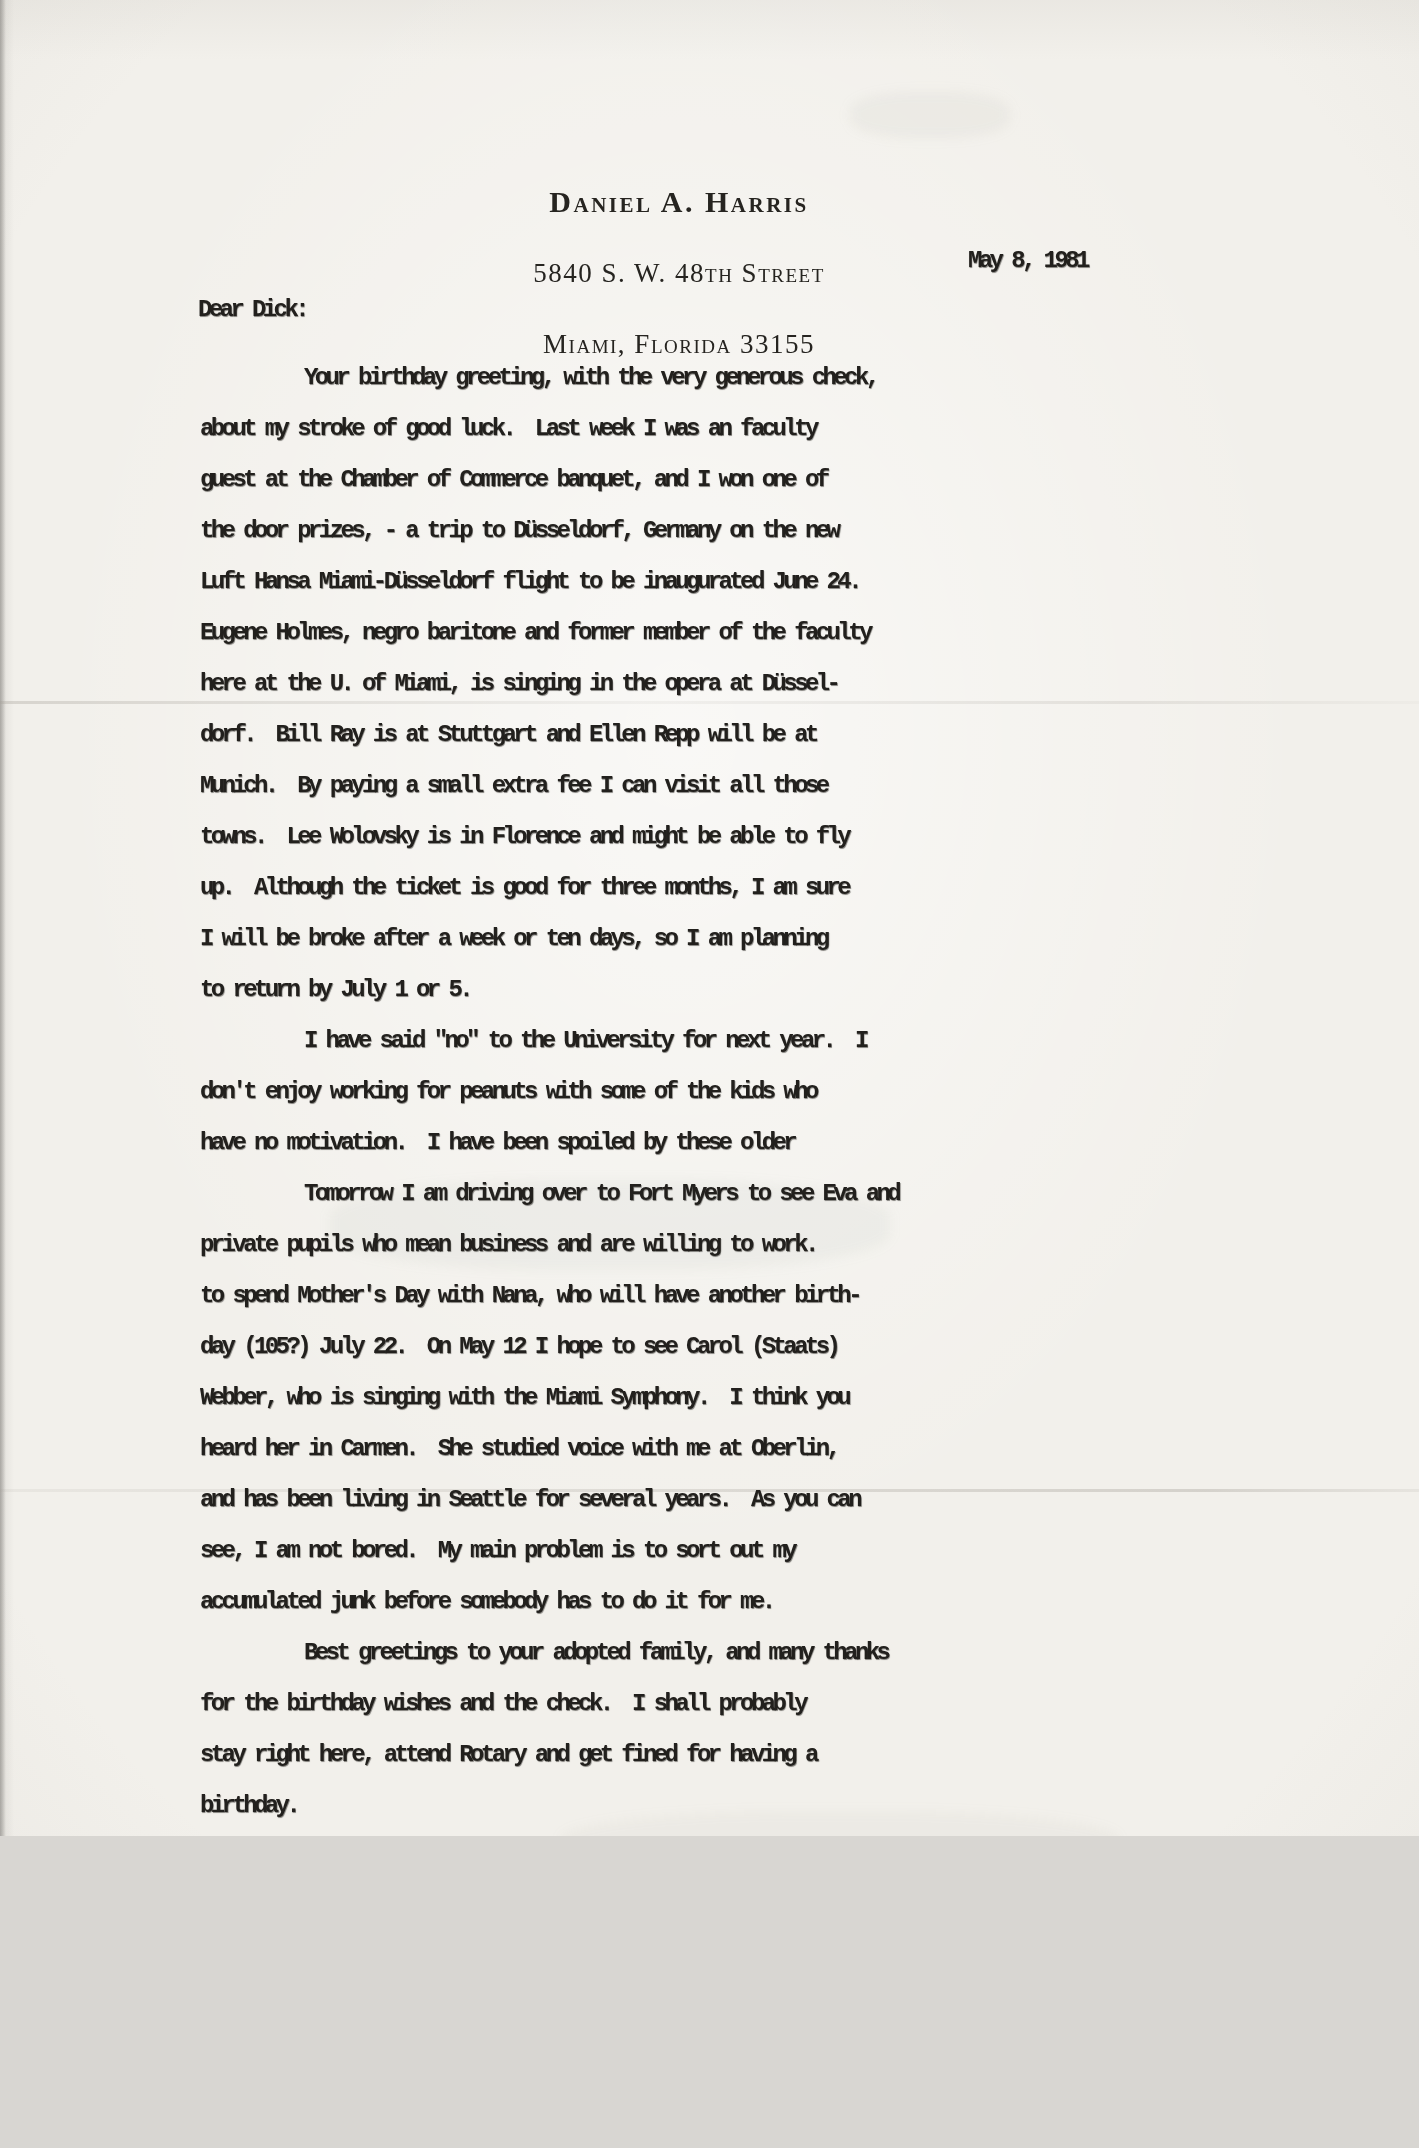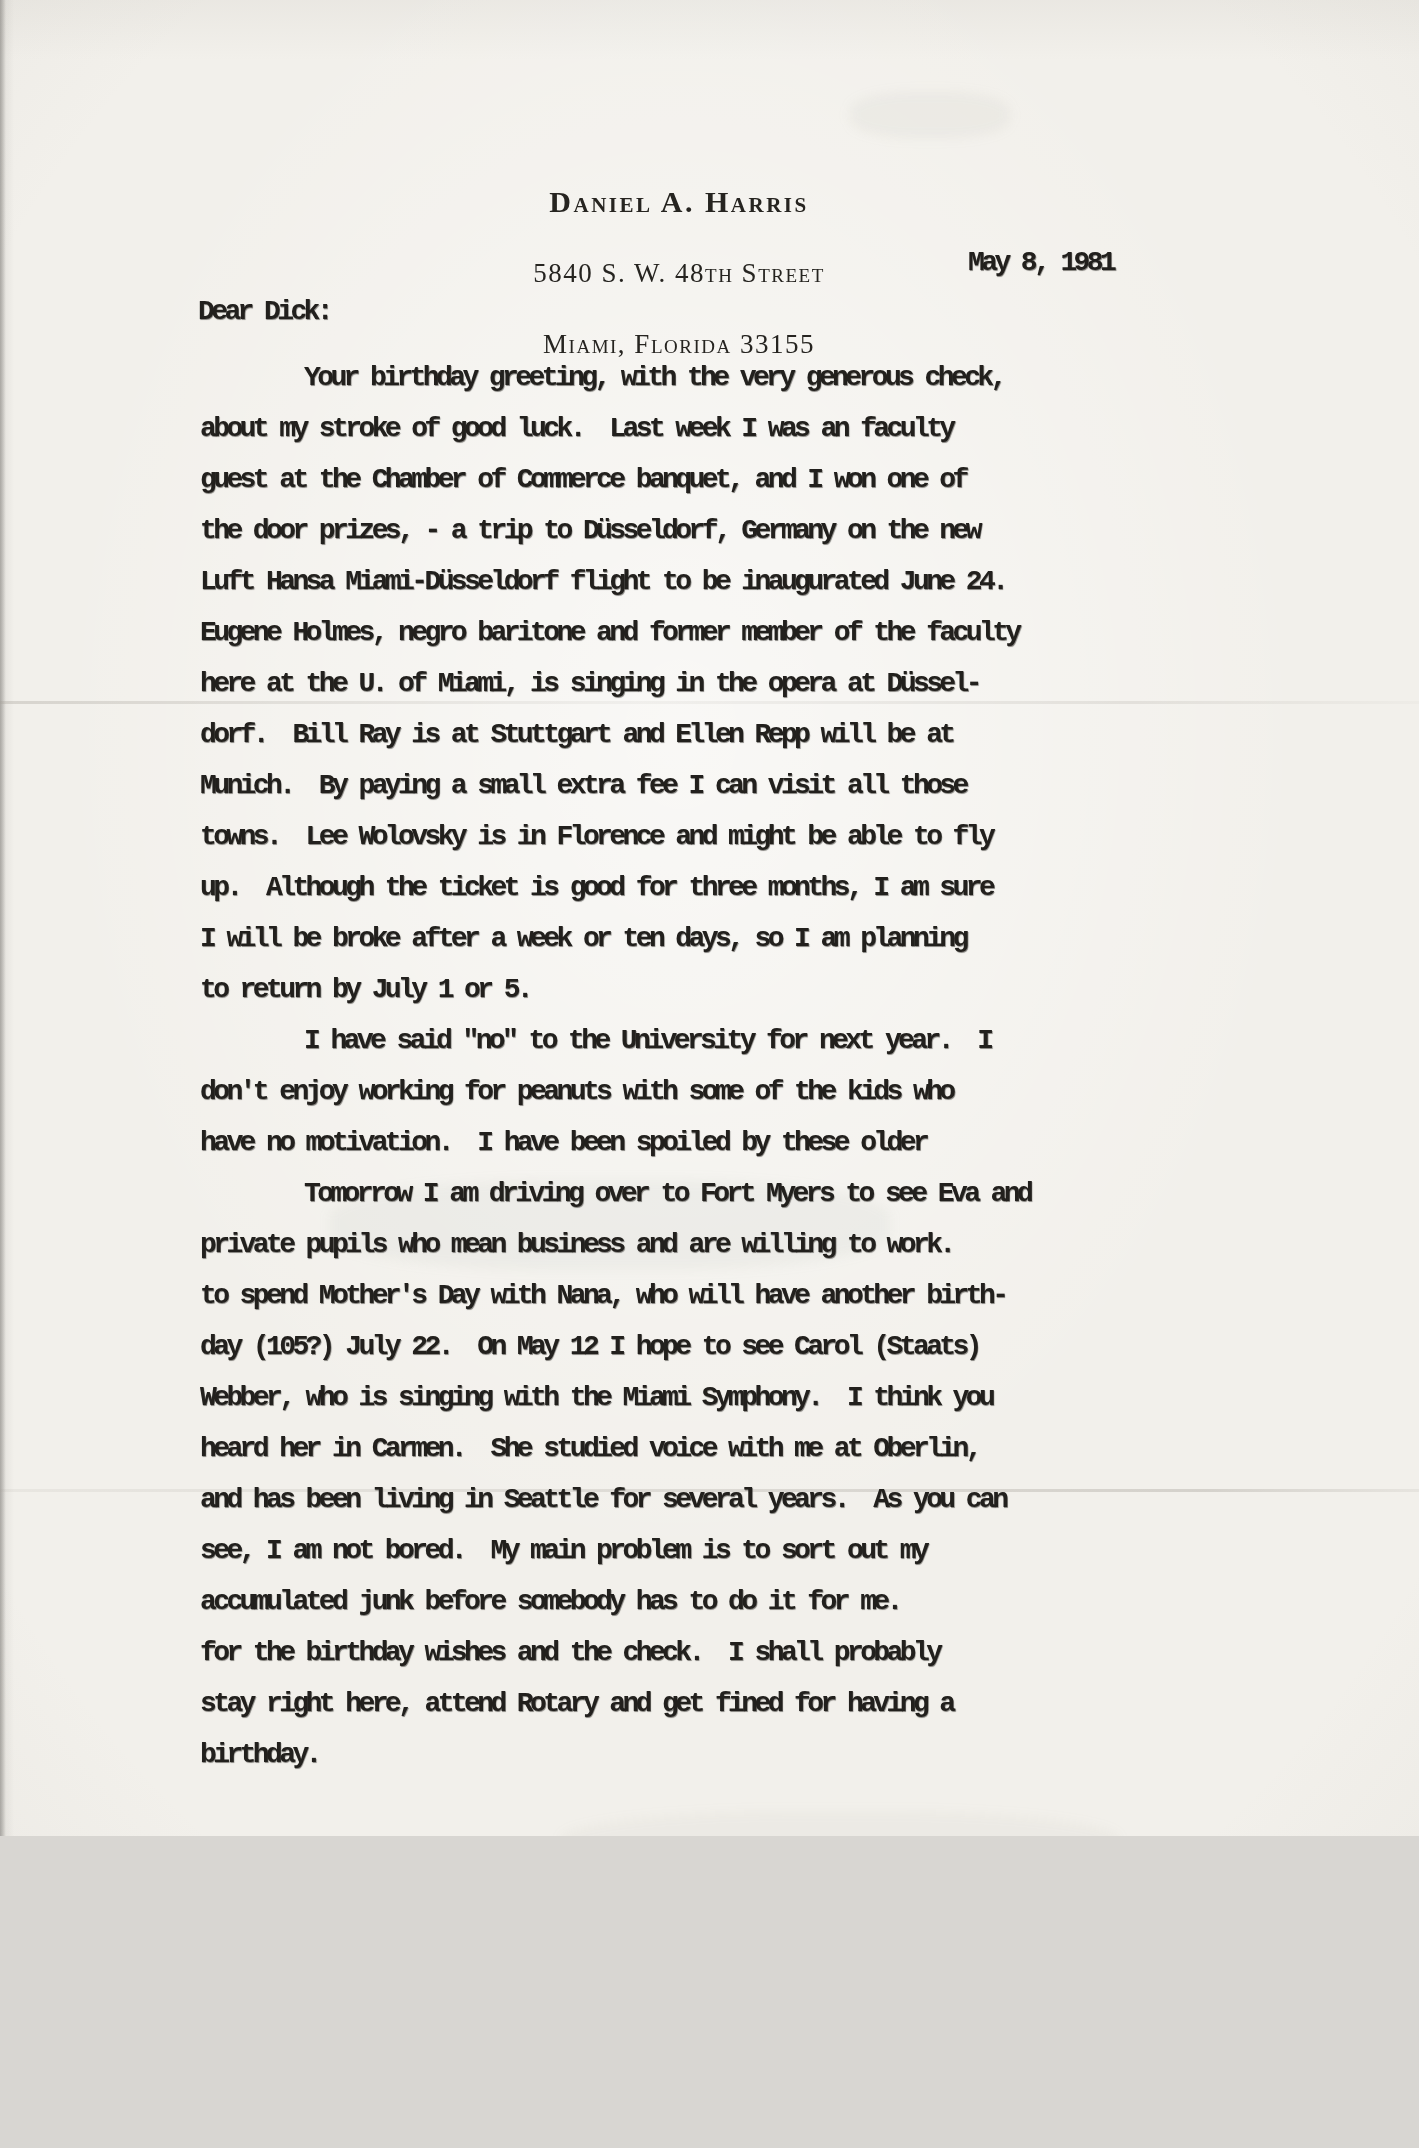--- a/index.html
+++ b/index.html
@@ -13,21 +13,21 @@
       linear-gradient(180deg, rgba(210,207,200,0.25) 0, rgba(210,207,200,0) 60px),
       radial-gradient(ellipse 1400px 1800px at 50% 50%, rgba(0,0,0,0) 62%, rgba(152,148,140,0.16) 100%);
     overflow:hidden;
     font-family:"Liberation Mono", monospace;
   }
   
   .type{
     color:#22201d;
     font-family:"Liberation Mono", monospace;
     font-weight:700;
-    font-size:28px;
+    font-size:24px;
     letter-spacing:-3.6px;
     text-shadow:0.6px 0.6px 0.7px rgba(28,26,22,0.5);
     white-space:pre;
   }
   .letterhead{
     position:absolute;
     left:679px; top:148px;
     transform:translateX(-50%);
     text-align:center;
     color:#262420;
@@ -98,20 +98,21 @@
     <div class="type ln">have no motivation.  I have been spoiled by these older</div>
     <div class="type ln ind">Tomorrow I am driving over to Fort Myers to see Eva and</div>
     <div class="type ln">private pupils who mean business and are willing to work.</div>
     <div class="type ln">to spend Mother's Day with Nana, who will have another birth-</div>
     <div class="type ln">day (105?) July 22.  On May 12 I hope to see Carol (Staats)</div>
     <div class="type ln">Webber, who is singing with the Miami Symphony.  I think you</div>
     <div class="type ln">heard her in Carmen.  She studied voice with me at Oberlin,</div>
     <div class="type ln">and has been living in Seattle for several years.  As you can</div>
     <div class="type ln">see, I am not bored.  My main problem is to sort out my</div>
     <div class="type ln">accumulated junk before somebody has to do it for me.</div>
+    <div class="type ln ind">Best greetings to your adopted family, and many thanks</div>
     <div class="type ln">for the birthday wishes and the check.  I shall probably</div>
     <div class="type ln">stay right here, attend Rotary and get fined for having a</div>
     <div class="type ln">birthday.</div>
   </div>
 
   <div class="type closing">As ever,</div>
 
   <svg class="signature" width="320" height="220" viewBox="0 0 320 220" aria-label="Dan">
     <g fill="none" stroke="#5d5952" stroke-width="4.5" stroke-linecap="round" opacity="0.92">
       <path d="M 30 136 C 48 130 62 127 82 120"></path>

